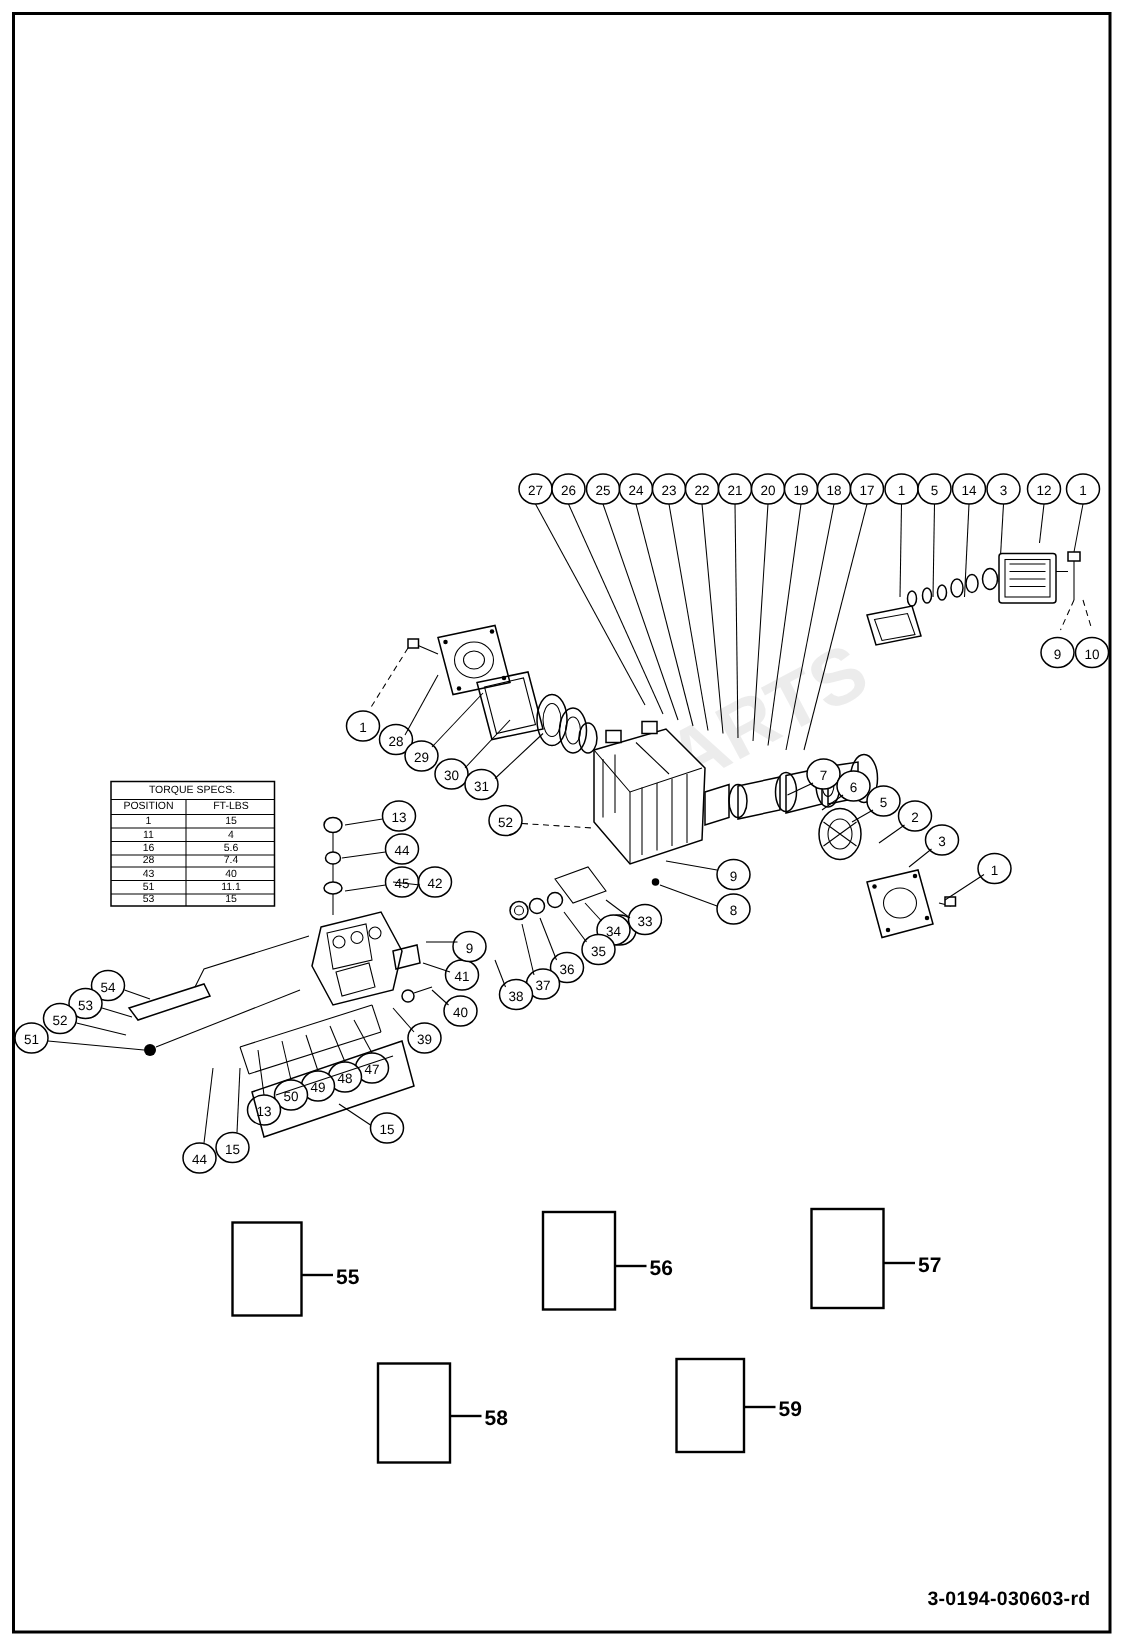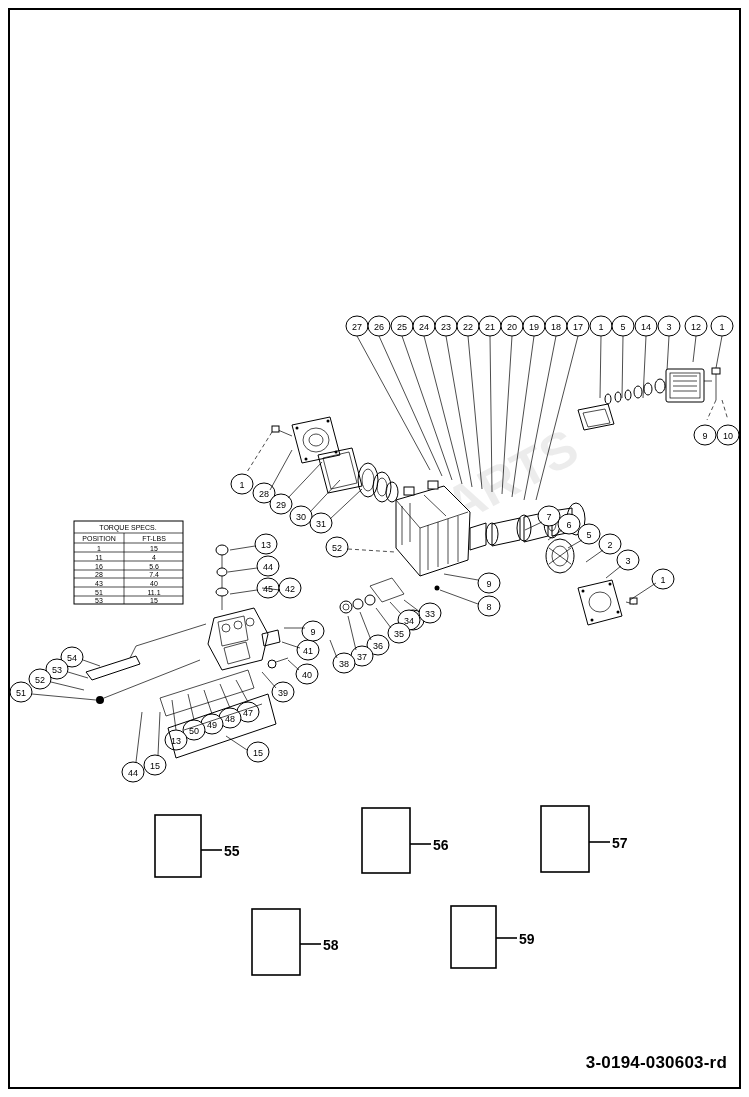--- a/index.html
+++ b/index.html
@@ -61,21 +61,21 @@
     font-size: 7px;
     fill: #000;
     text-anchor: middle;
     dominant-baseline: central;
   }
   .doc-code {
     position: absolute;
     right: 22px;
     bottom: 24px;
     font-family: "Liberation Sans", sans-serif;
-    font-size: 17px;
+    font-size: 13px;
     font-weight: bold;
     color: #000;
     letter-spacing: 0.2px;
   }
   .wm {
     font-family: "Liberation Sans", sans-serif;
     font-size: 52px;
     font-weight: bold;
     fill: #000;
     opacity: 0.07;

